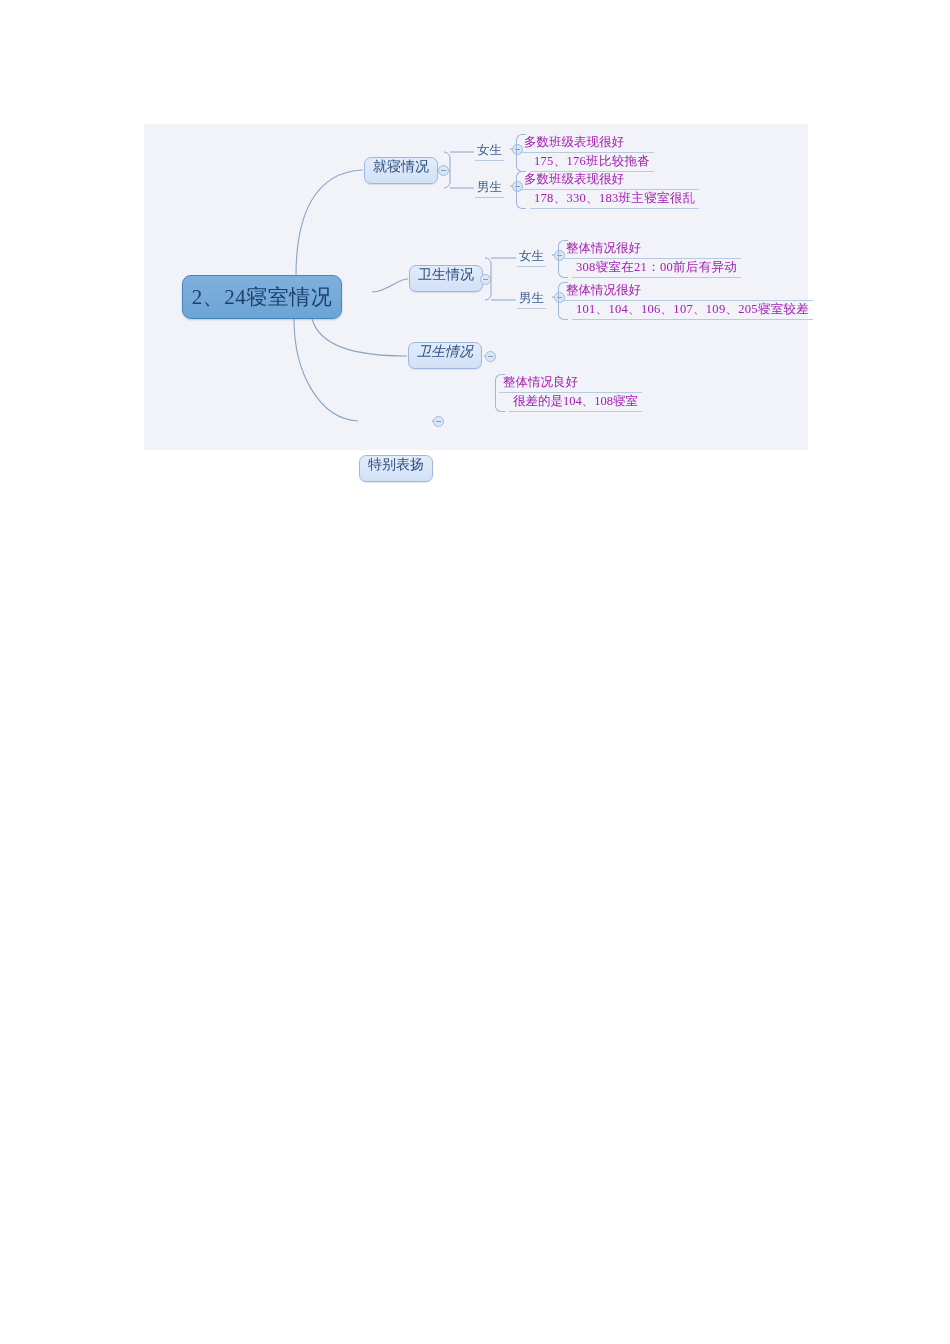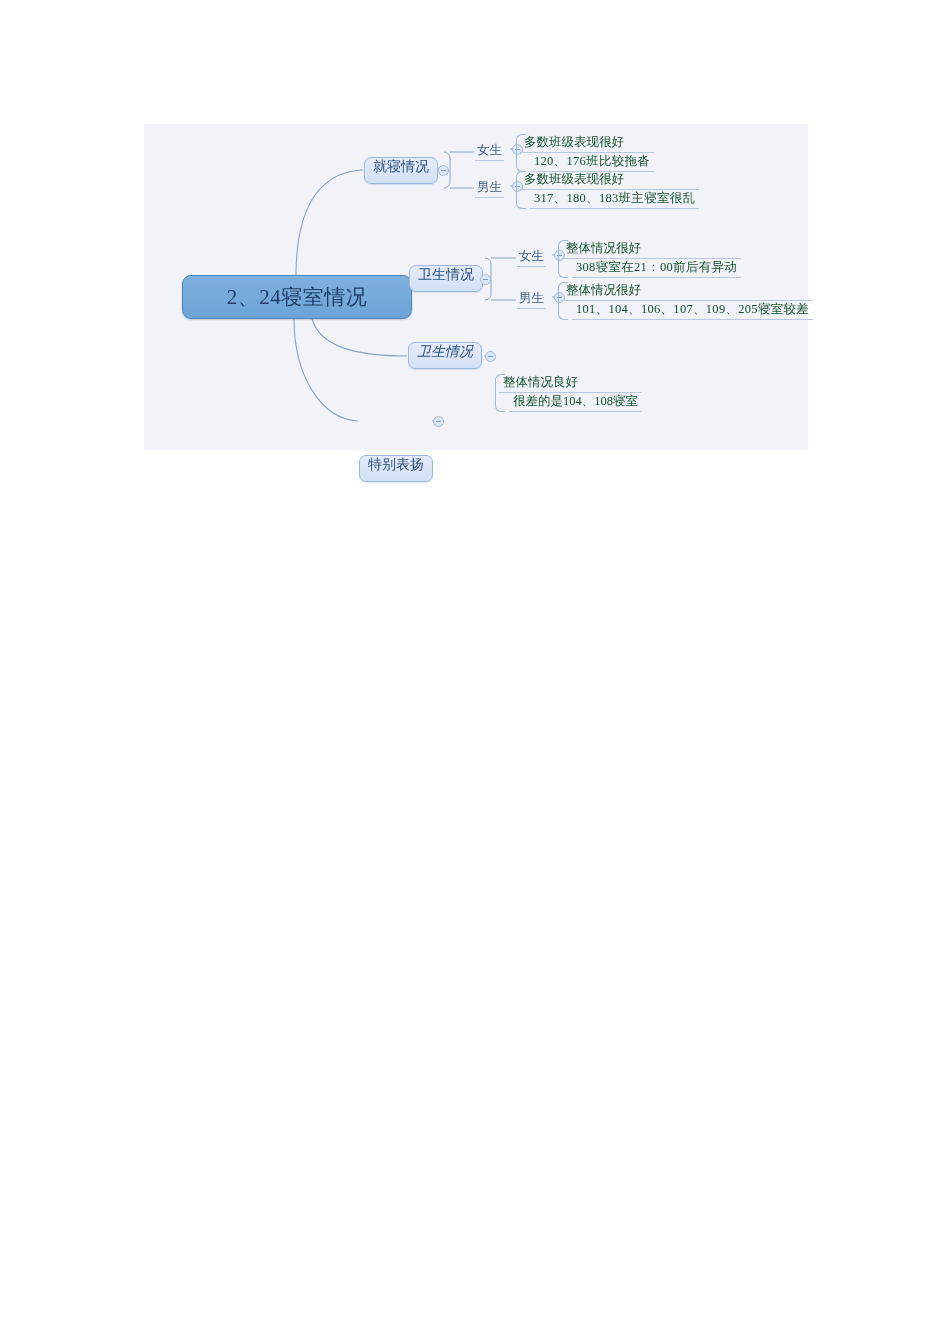--- a/index.html
+++ b/index.html
@@ -14,21 +14,21 @@
   #canvas{
     position:absolute;left:144px;top:124px;width:664px;height:326px;
     background:#f2f3f8;
   }
   #wires{position:absolute;left:0;top:0;width:664px;height:326px;overflow:visible;}
 
   
   .node{position:absolute;box-sizing:border-box;white-space:nowrap;}
 
   .root{
-    left:38px;top:151px;width:230px;height:44px;
+    left:38px;top:151px;width:160px;height:44px;
     background:linear-gradient(#7fb0dd,#6ba4d6);
     border:1px solid #4a84b8;border-radius:9px;
     color:#1d3f68;font-size:21px;letter-spacing:.5px;
     display:flex;align-items:center;justify-content:center;
     box-shadow:0 1px 2px rgba(60,90,130,.28);
   }
 
   .branch{
     background:linear-gradient(#e2ebfa,#d3e1f6);
     border:1px solid #9cb8dd;border-radius:7px;
@@ -59,21 +59,21 @@
   }
 
   
   .leafgrp{position:absolute;}
   .leafgrp .bracket{
     position:absolute;left:0;top:0;width:9px;bottom:0;
     border:1px solid #9fb7d8;border-right:none;
     border-radius:6px 0 0 6px;
   }
   .leafline{
-    color:#14532d;font-size:12.5px;white-space:nowrap;
+    color:#a21caf;font-size:12.5px;white-space:nowrap;
     border-bottom:1px solid #b9c9e0;
     padding:1px 4px 2px 4px;line-height:15px;display:block;
   }
   .leafline.first{margin-left:4px;}
   .leafline.second{margin-left:14px;}
   .num{letter-spacing:.3px;}
 </style>
 </head>
 <body>
 
@@ -131,27 +131,27 @@
 
     <div class="midlabel" style="left:331px;top:18px;">女生</div>
     <div class="toggle" style="left:368px;top:20px;"></div>
 
     <div class="midlabel" style="left:331px;top:55px;">男生</div>
     <div class="toggle" style="left:368px;top:57px;"></div>
 
     <div class="leafgrp" style="left:372px;top:10px;">
       <div class="bracket"></div>
       <span class="leafline first">多数班级表现很好</span>
-      <span class="leafline second num">120、176班比较拖沓</span>
+      <span class="leafline second num">175、176班比较拖沓</span>
     </div>
 
     <div class="leafgrp" style="left:372px;top:47px;">
       <div class="bracket"></div>
       <span class="leafline first">多数班级表现很好</span>
-      <span class="leafline second num">317、180、183班主寝室很乱</span>
+      <span class="leafline second num">178、330、183班主寝室很乱</span>
     </div>
 
     <div class="node branch b-rushui">
       <span>卫生情况</span>
     </div>
     <div class="toggle" style="left:336px;top:150px;"></div>
 
     <div class="midlabel" style="left:373px;top:124px;">女生</div>
     <div class="toggle" style="left:410px;top:126px;"></div>
 

